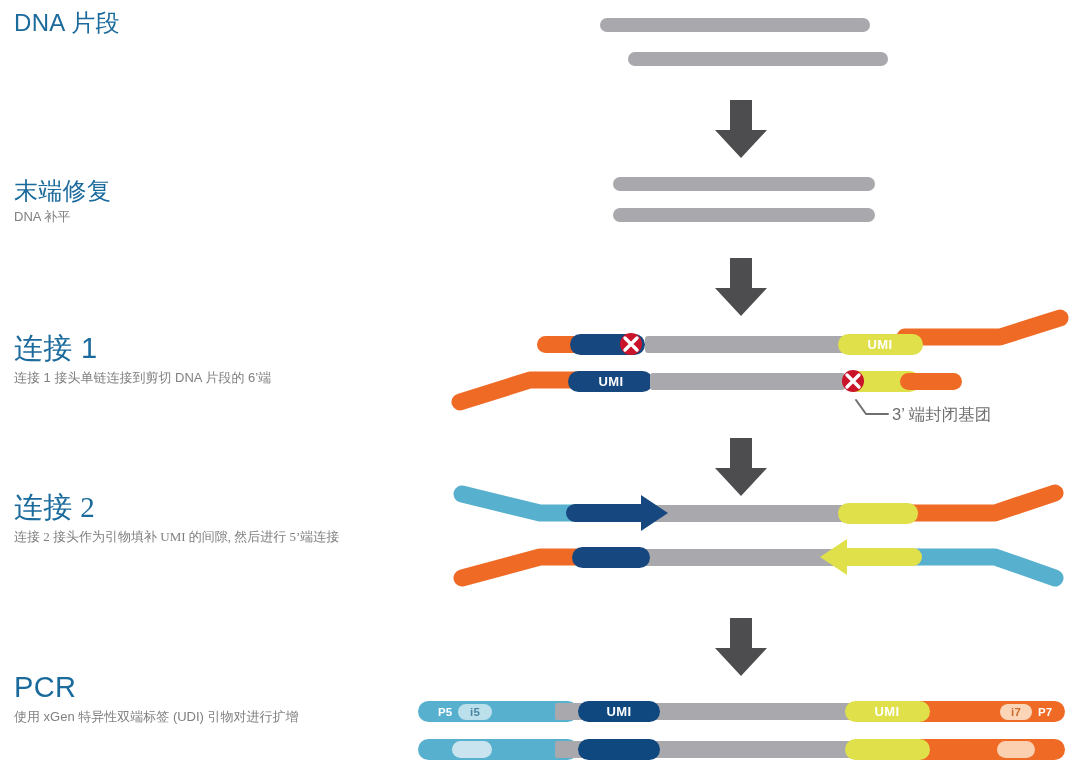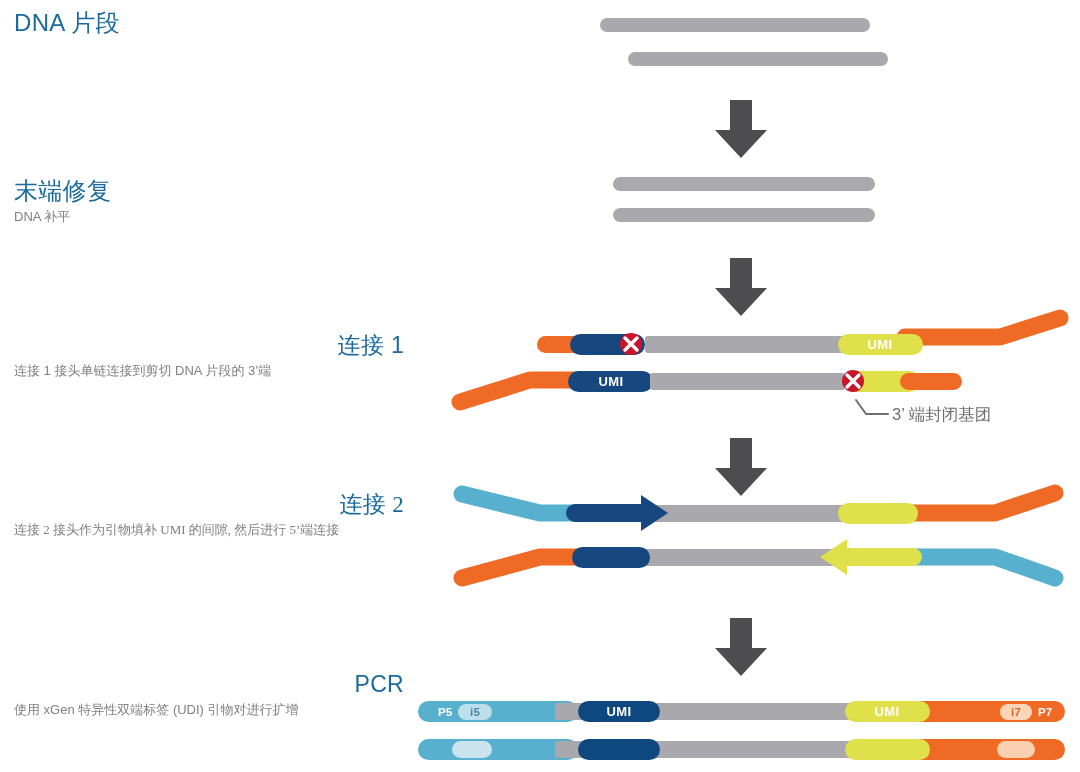--- a/index.html
+++ b/index.html
@@ -12,21 +12,21 @@
   }
   .stage{position:absolute;left:0;top:0;width:872px;height:772px;}
 
   
   .step-text{position:absolute;left:14px;width:390px;}
   .step-title{
     color:#1b6a9c;font-size:24px;font-weight:400;
     letter-spacing:.3px;line-height:1.1;margin:0 0 4px 0;
     white-space:nowrap;
   }
-  .step-title.small{font-size:23px;text-align:right;}
+  .step-title.small{font-size:29px;}
   .step-desc{
     color:#808080;font-size:13px;line-height:1.42;margin:0;
     font-weight:400;
   }
 
   
   svg.diagram{position:absolute;left:0;top:0;width:1080px;height:772px;}
   .lbl{
     font-family:"Liberation Sans","DejaVu Sans",sans-serif;
     font-size:13px;font-weight:700;fill:#ffffff;
@@ -50,21 +50,21 @@
     <p class="step-title">DNA 片段</p>
   </div>
 
   <div class="step-text" style="top:178px;">
     <p class="step-title">末端修复</p>
     <p class="step-desc">DNA 补平</p>
   </div>
 
   <div class="step-text" style="top:333px;">
     <p class="step-title small">连接 1</p>
-    <p class="step-desc">连接 1 接头单链连接到剪切 DNA 片段的 3’端</p>
+    <p class="step-desc">连接 1 接头单链连接到剪切 DNA 片段的 6’端</p>
   </div>
 
   <div class="step-text" style="top:492px;font-family:Liberation Serif, serif;">
     <p class="step-title small">连接 2</p>
     <p class="step-desc">连接 2 接头作为引物填补 UMI 的间隙, 然后进行 5’端连接</p>
   </div>
 
   <div class="step-text" style="top:672px;">
     <p class="step-title small">PCR</p>
     <p class="step-desc">使用 xGen 特异性双端标签 (UDI) 引物对进行扩增</p>

